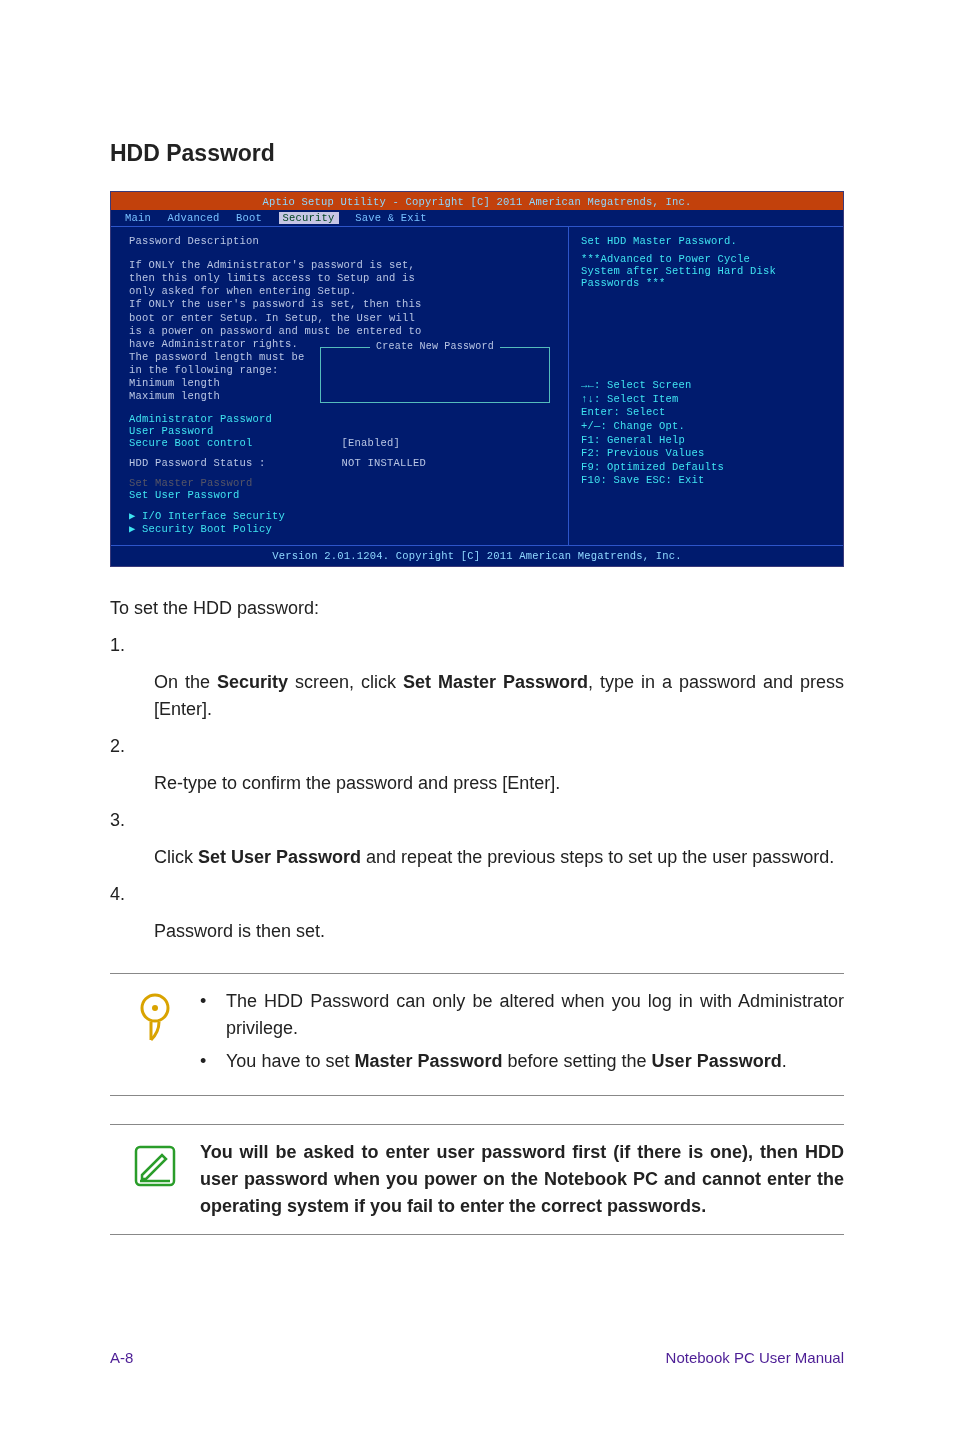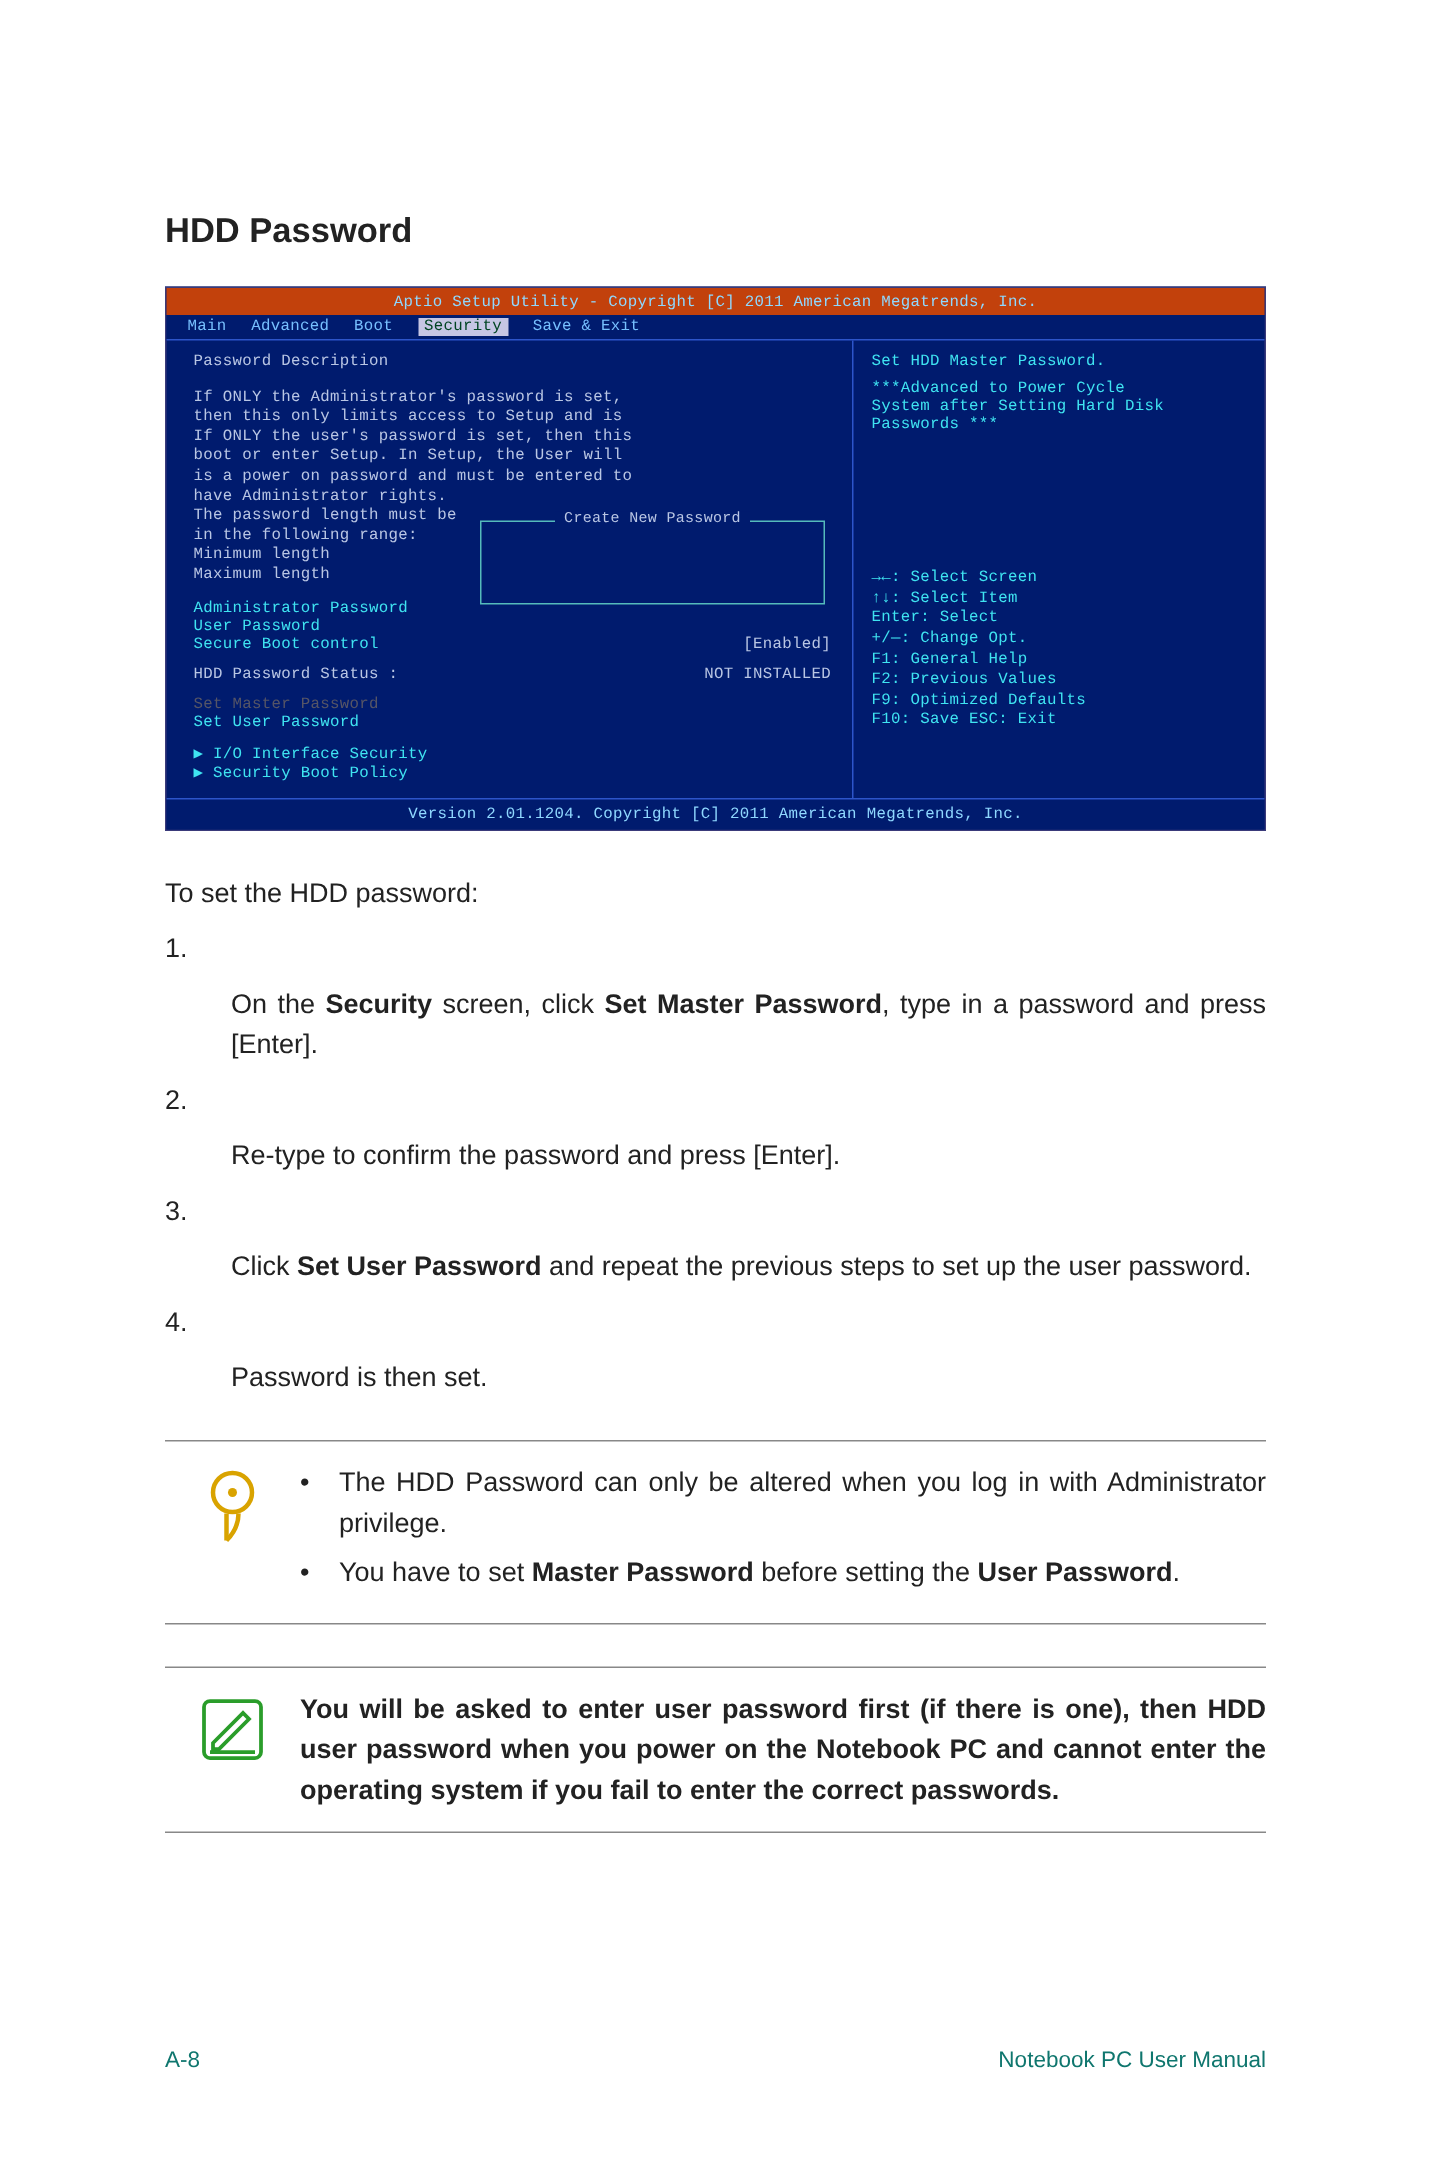--- a/index.html
+++ b/index.html
@@ -16,41 +16,41 @@
   .bios-right { flex: 1; padding: 8px 12px 10px 12px; }
   .cyan { color: #3fe4f1; }
   .darkgrey { color: #556; }
   .bios-left .desc-title { color: #b9c6e4; margin-bottom: 6px; }
   .bios-left p { color: #b9c6e4; line-height: 1.25; }
   .pw-box { position: absolute; right: 18px; top: 120px; border: 1px solid #5bb; width: 230px; height: 56px; background: #001b6e; }
   .pw-box .lbl { text-align: center; color: #b9c6e4; font-size: 10px; margin-top: -7px; }
   .pw-box .lbl span { background: #001b6e; padding: 0 6px; }
   .bios-row { display: flex; }
   .bios-row .c1 { flex: 1; }
-  .bios-row .c2 { flex: 1; color: #b9c6e4; text-align: right; }
+  .bios-row .c2 { flex: 1; color: #b9c6e4; }
   .right-help { margin-top: 90px; }
   .right-help div { color: #3fe4f1; line-height: 1.3; }
   .arrow { color: #3fe4f1; }
   .bios-bottom { background: #001b6e; color: #8fd8ff; text-align: center; padding: 4px 0; border-top: 1px solid #2d55c9; font-size: 10.5px; }
   .body-text { font-size: 18px; line-height: 1.5; margin-top: 28px; }
   .ol { margin-top: 10px; }
   .ol-item { display: flex; margin-bottom: 10px; font-size: 18px; line-height: 1.5; }
   .ol-item .num { width: 44px; flex-shrink: 0; }
   .ol-item .txt { flex: 1; text-align: justify; margin-top: 37px; }
   .note-block { display: flex; margin-top: 28px; border-top: 1px solid #888; border-bottom: 1px solid #888; padding: 14px 0; }
   .note-block .icon { width: 90px; display: flex; justify-content: center; align-items: flex-start; padding-top: 4px; }
   .note-block .content { flex: 1; font-size: 18px; line-height: 1.5; }
   .note-block ul { list-style: none; }
   .note-block li { display: flex; margin-bottom: 6px; }
   .note-block li .bullet { width: 26px; flex-shrink: 0; }
   .note-block li .txt { flex: 1; text-align: justify; }
   .note-block2 { display: flex; margin-top: 28px; border-top: 1px solid #888; border-bottom: 1px solid #888; padding: 14px 0; font-weight: bold; }
   .note-block2 .icon { width: 90px; display: flex; justify-content: center; align-items: flex-start; padding-top: 4px; }
   .note-block2 .content { flex: 1; font-size: 18px; line-height: 1.5; text-align: justify; }
-  .footer { position: absolute; bottom: 56px; left: 110px; right: 110px; display: flex; justify-content: space-between; font-size: 15px; color: #0f766e; }
+  .footer { position: absolute; bottom: 72px; left: 110px; right: 110px; display: flex; justify-content: space-between; font-size: 15px; color: #4c1d95; }
   b { font-weight: bold; }
 </style>
 </head>
 <body>
 
 <div class="page">
   <h2 class="section-title">HDD Password</h2>
 
   <div class="bios">
     <div class="bios-top">Aptio Setup Utility - Copyright [C] 2011 American Megatrends, Inc.</div>
@@ -60,20 +60,21 @@
       <span>Boot</span>
       <span class="sel">Security</span>
       <span>Save &amp; Exit</span>
     </div>
     <div class="bios-body">
       <div class="bios-left">
         <div class="desc-title">Password Description</div>
         <div style="height:6px"></div>
         <p>If ONLY the Administrator's password is set,</p>
         <p>then this only limits access to Setup and is</p>
+        <p>only asked for when entering Setup.</p>
         <p>If ONLY the user's password is set, then this</p>
         <p>boot or enter Setup. In Setup, the User will</p>
         <p>is a power on password and must be entered to</p>
         <p>have Administrator rights.</p>
         <p>The password length must be</p>
         <p>in the following range:</p>
         <p>Minimum length</p>
         <p>Maximum length</p>
         <div class="pw-box">
           <div class="lbl"><span>Create New Password</span></div>

